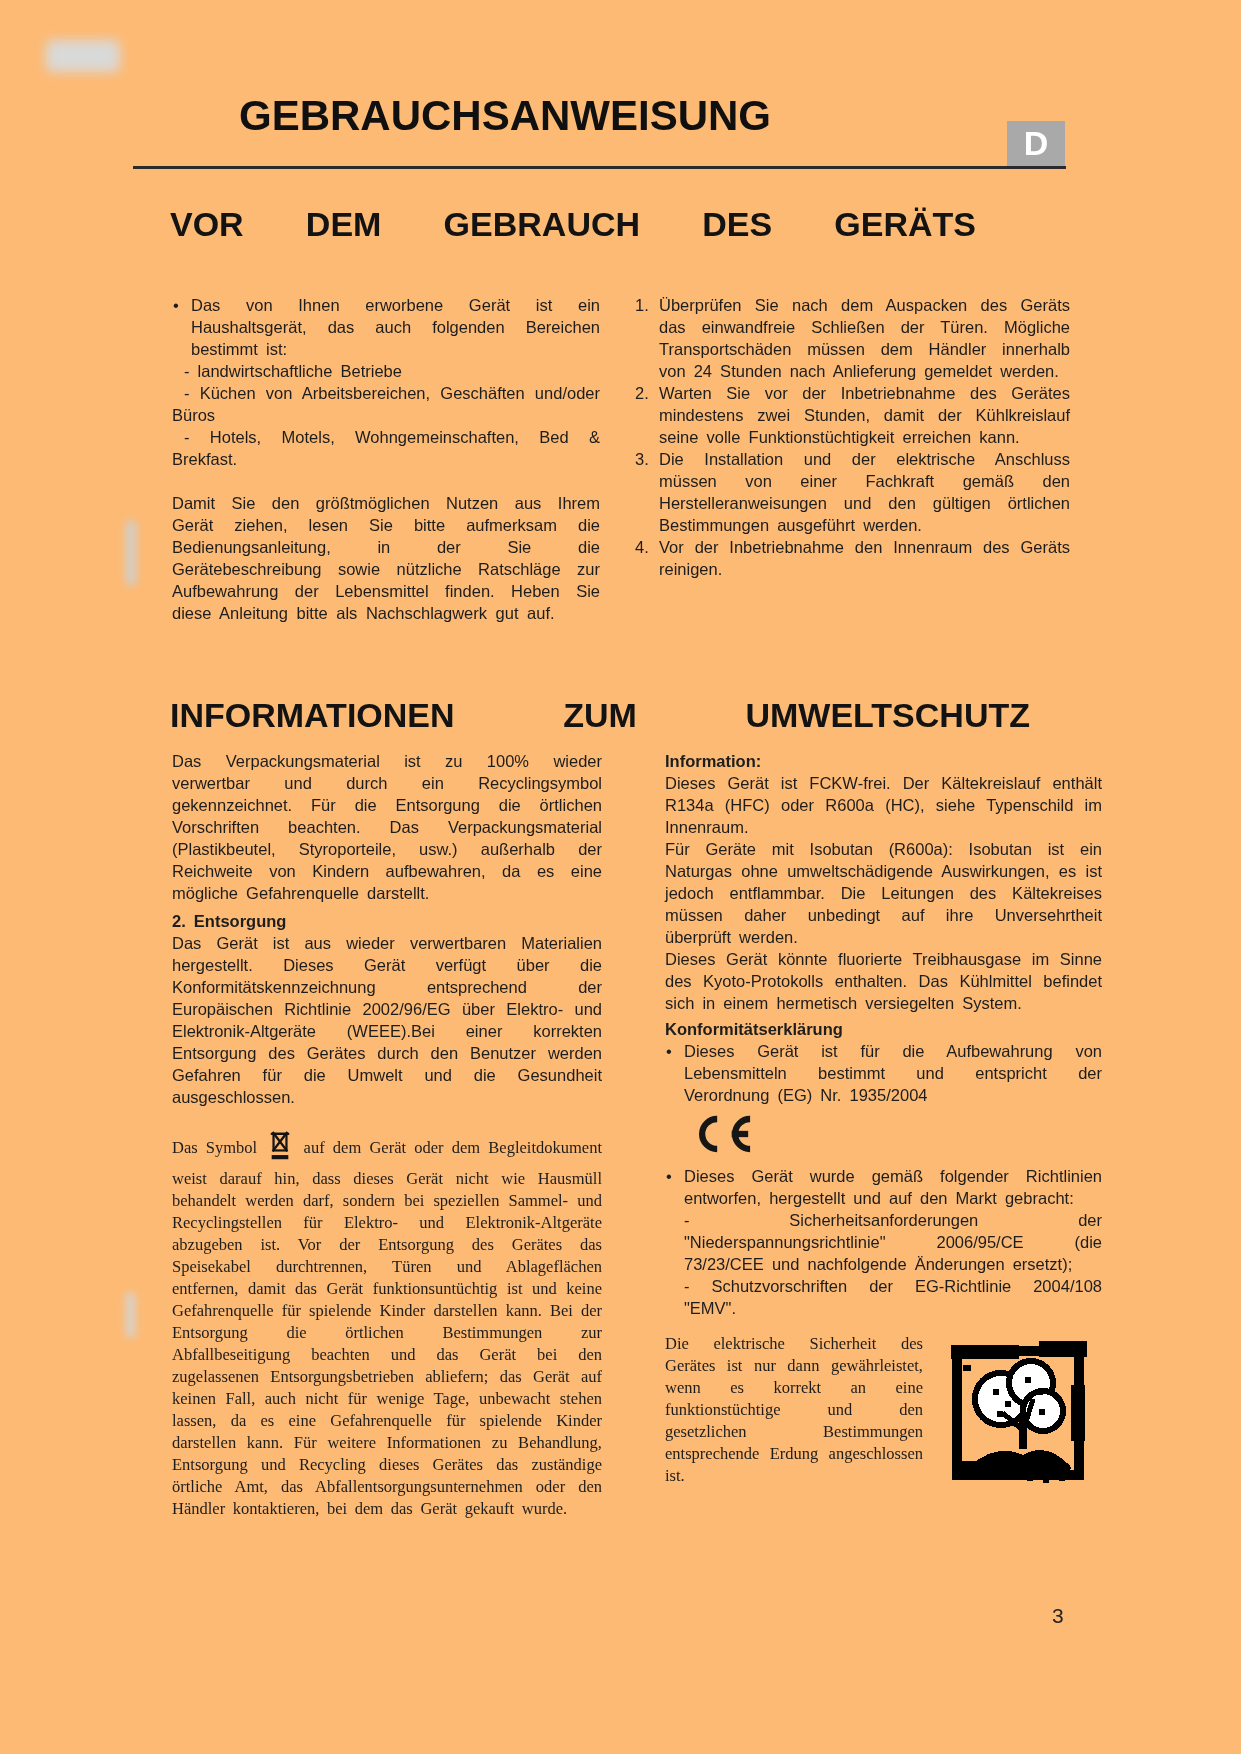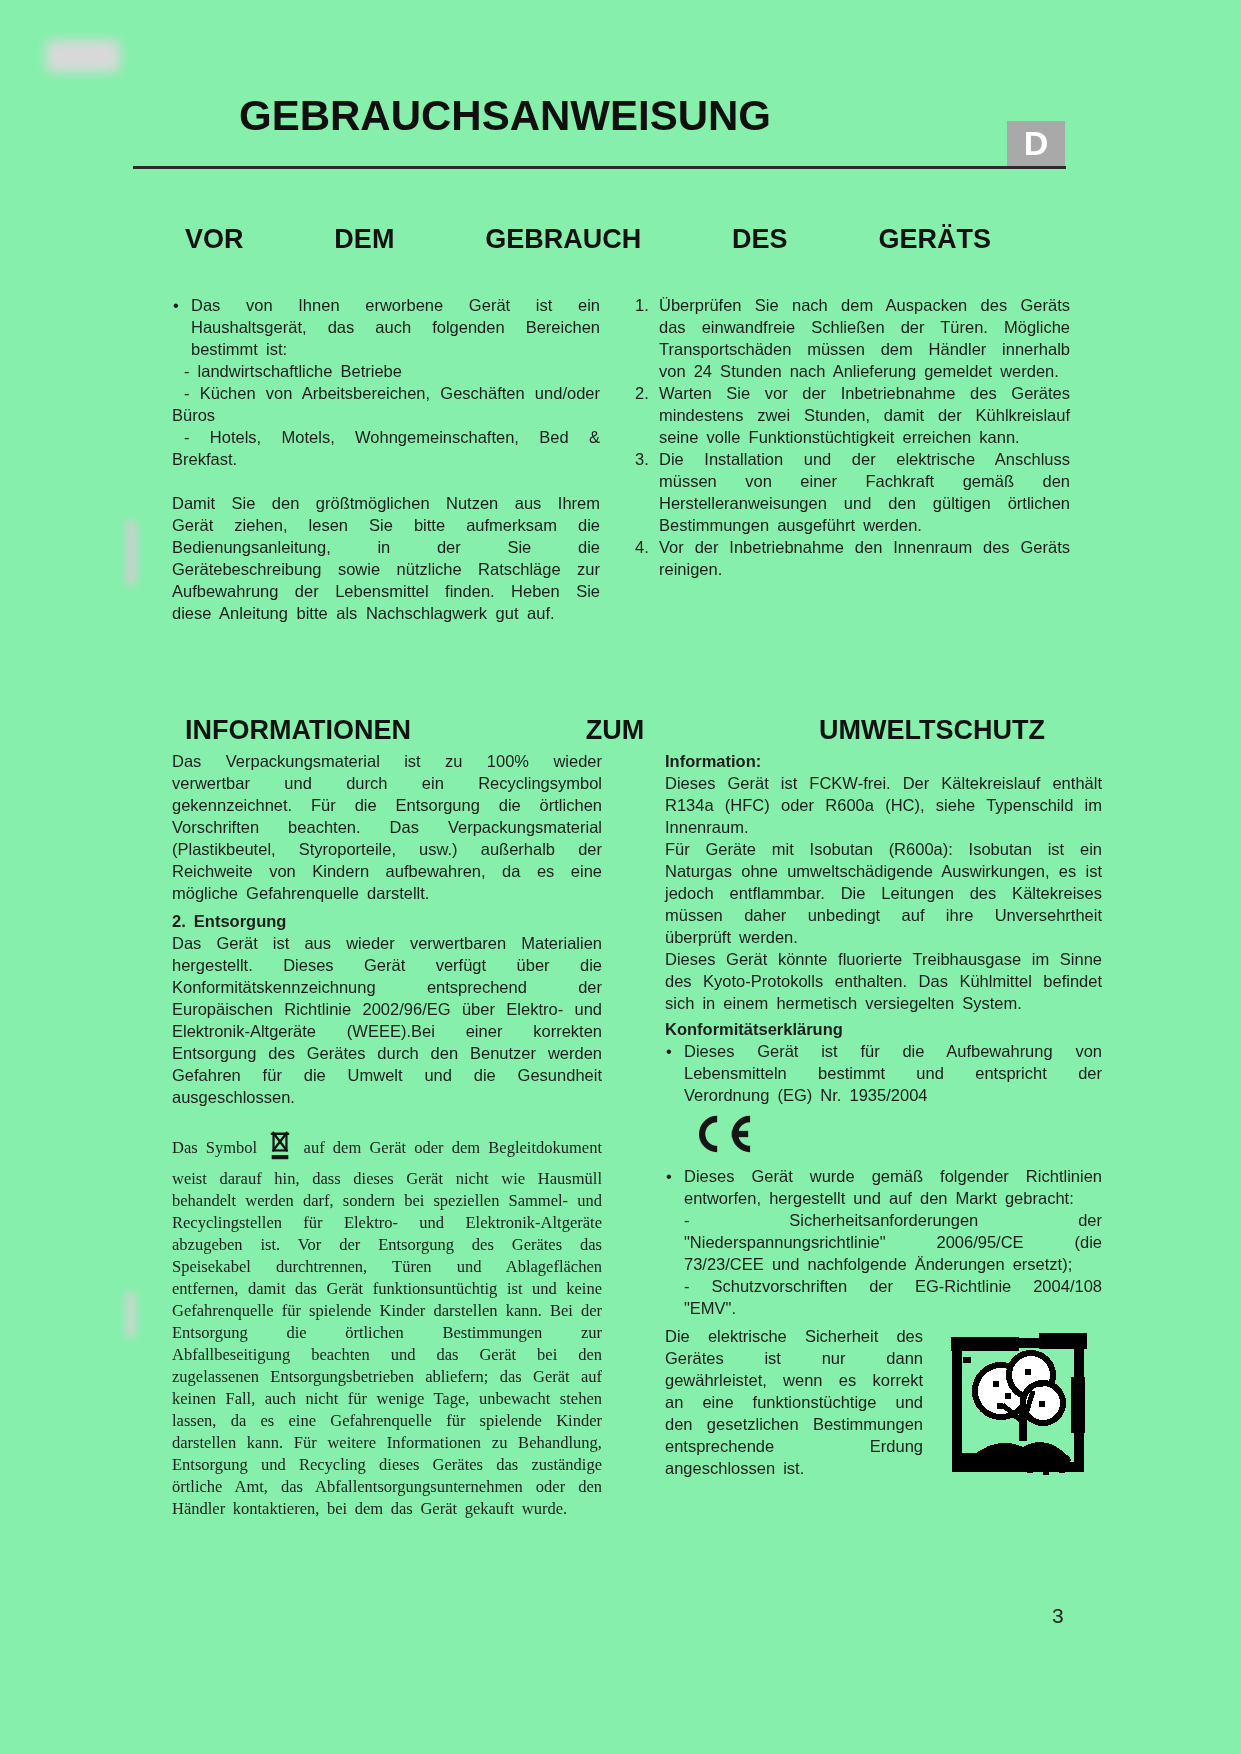--- a/index.html
+++ b/index.html
@@ -1,31 +1,31 @@
 <!DOCTYPE html>
 <html><head>
 <meta charset="utf-8">
 <style>
   html,body{margin:0;padding:0;background:#ffffff;}
   body{font-family:"Liberation Sans",sans-serif;}
-  .page{position:relative;width:1241px;height:1754px;background:#86efac;color:#1d1d1d;overflow:hidden;}
+  .page{position:relative;width:1241px;height:1754px;background:#fdba74;color:#1d1d1d;overflow:hidden;}
 
   
   .smudge{position:absolute;background:#d9d9d9;filter:blur(6px);border-radius:6px;}
   .smudge.a{left:46px;top:40px;width:74px;height:32px;}
   .smudge.b{left:126px;top:520px;width:10px;height:66px;background:#cfcfcf;filter:blur(4px);}
   .smudge.c{left:126px;top:1292px;width:9px;height:46px;background:#d4d4d4;filter:blur(4px);}
 
   .title{position:absolute;left:135px;top:92px;width:740px;margin:0;text-align:center;
          font-size:42px;font-weight:700;color:#101010;letter-spacing:0;}
   .lang-badge{position:absolute;left:1007px;top:121px;width:58px;height:45px;background:#a9a9a9;
          color:#fff;font-size:34px;font-weight:700;display:flex;align-items:center;justify-content:center;}
   .rule{position:absolute;left:133px;top:166px;width:933px;height:3px;background:#2b2b2b;}
 
-  .s-heading{position:absolute;margin:15px;font-weight:700;font-size:27px;color:#131313;
+  .s-heading{position:absolute;margin:0;font-weight:700;font-size:34px;color:#131313;
          text-align:justify;line-height:46px;height:50px;overflow:hidden;}
   .s-heading::after{content:"";display:inline-block;width:100%;height:0;}
   .s1-heading{left:170px;top:201px;width:806px;}
   .s2-heading{left:170px;top:692px;width:860px;}
 
   .col{position:absolute;font-size:16.5px;line-height:22px;text-align:justify;word-spacing:3.5px;}
   .s1-left{left:172px;top:294px;width:428px;}
   .s1-right{left:633px;top:294px;width:437px;}
   .s2-left{left:172px;top:750px;width:430px;}
   .s2-right{left:665px;top:750px;width:437px;}
@@ -38,21 +38,21 @@
   .num-item{position:relative;padding-left:26px;}
   .num-item .num{position:absolute;left:2px;top:0;}
   .sub-heading{font-weight:700;}
   .mt{margin-top:6px;}
   .mt-lg{margin-top:4px;}
   .symbol-para{margin-top:18px;font-family:Liberation Serif, serif;}
   .bin-icon{display:inline-block;vertical-align:-9px;margin:0 3px;}
   .recycle-icon{display:inline-block;vertical-align:-4px;margin-left:3px;}
   .ce-mark{margin:8px 0 6px 26px;}
   .dash2{margin-left:0;}
-  .ground-row{display:flex;margin-top:6px;gap:16px;align-items:flex-start;}
+  .ground-row{display:flex;margin-top:14px;gap:16px;align-items:flex-start;font-family:Liberation Serif, serif;}
   .ground-text{width:258px;flex:0 0 auto;}
   .tree-img{flex:0 0 auto;margin-top:-4px;}
   .page-number{position:absolute;left:1052px;top:1604px;font-size:21px;color:#222;}
 </style>
 </head>
 <body>
 
 <div class="page">
 
   <div class="smudge a"></div>

